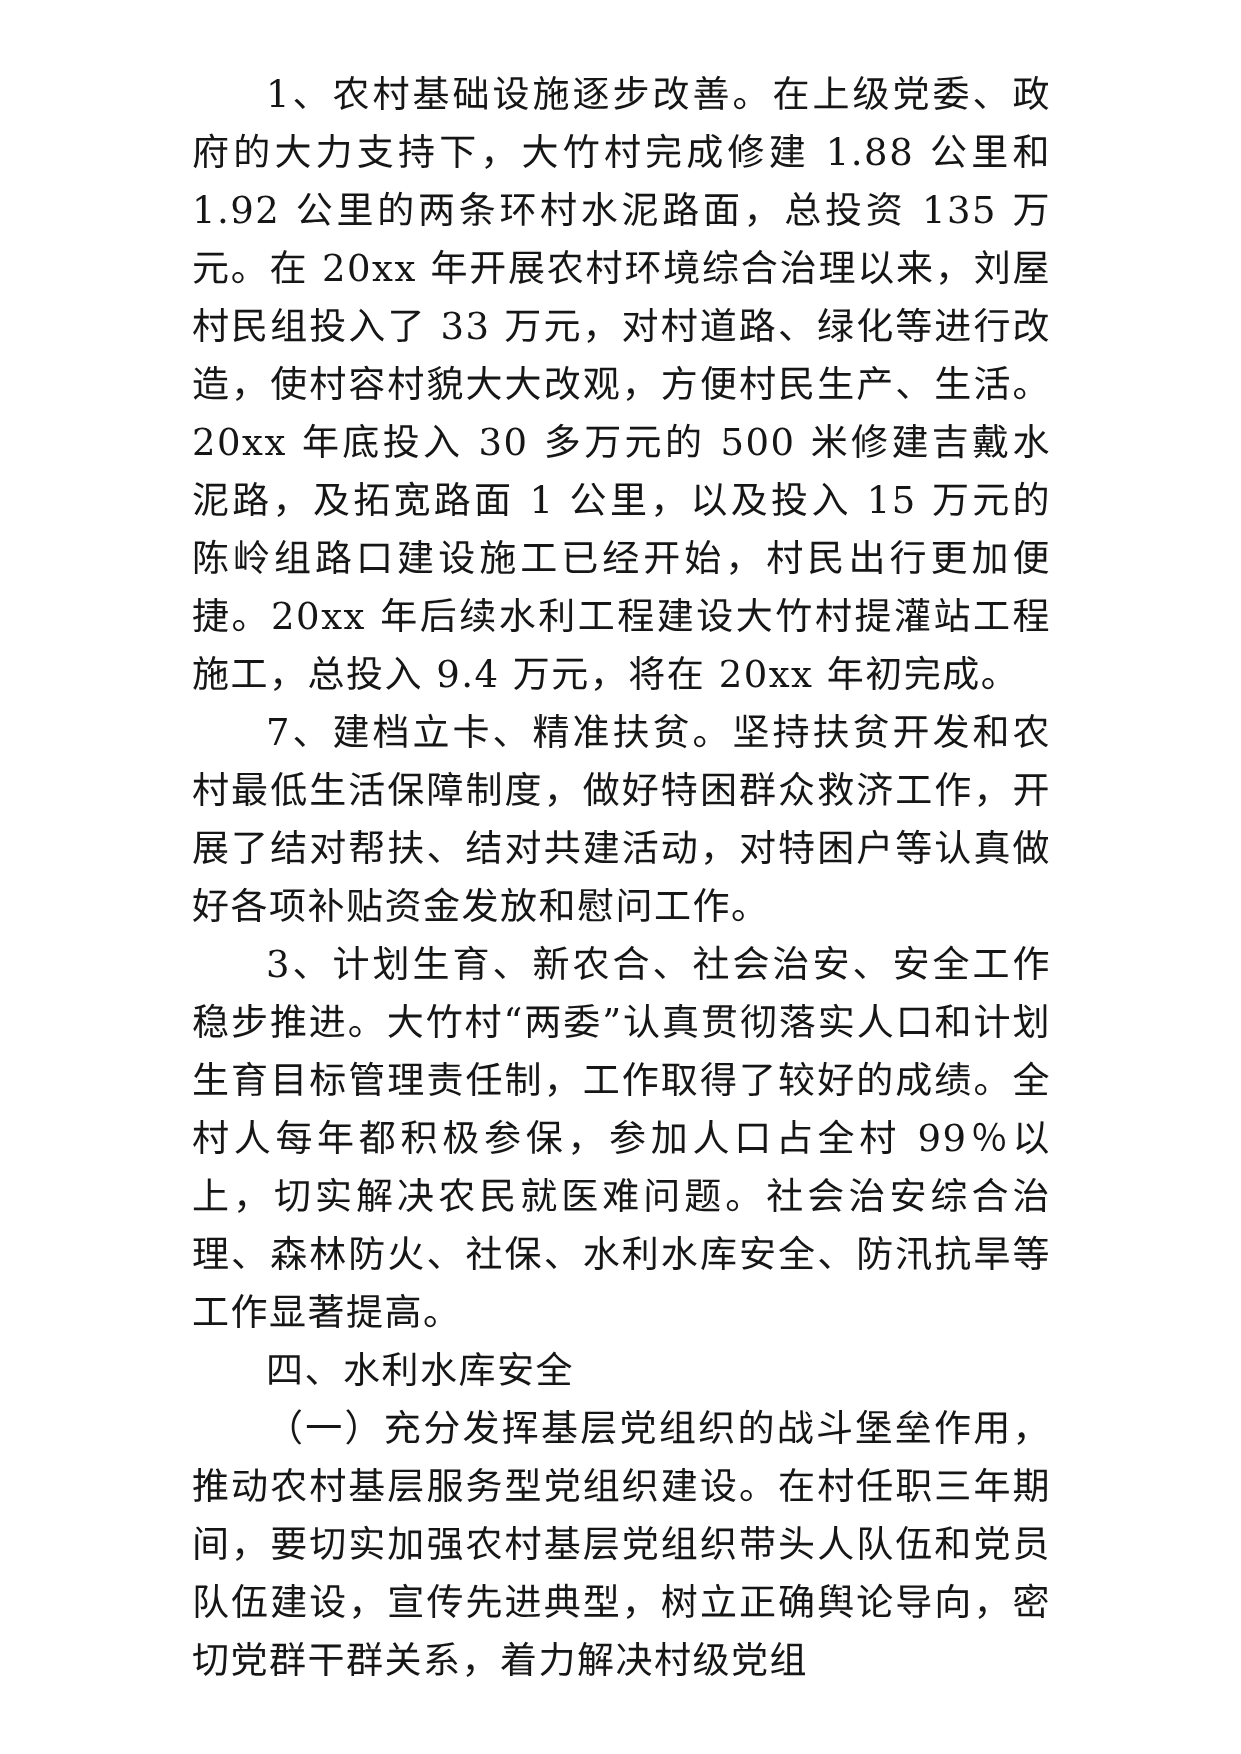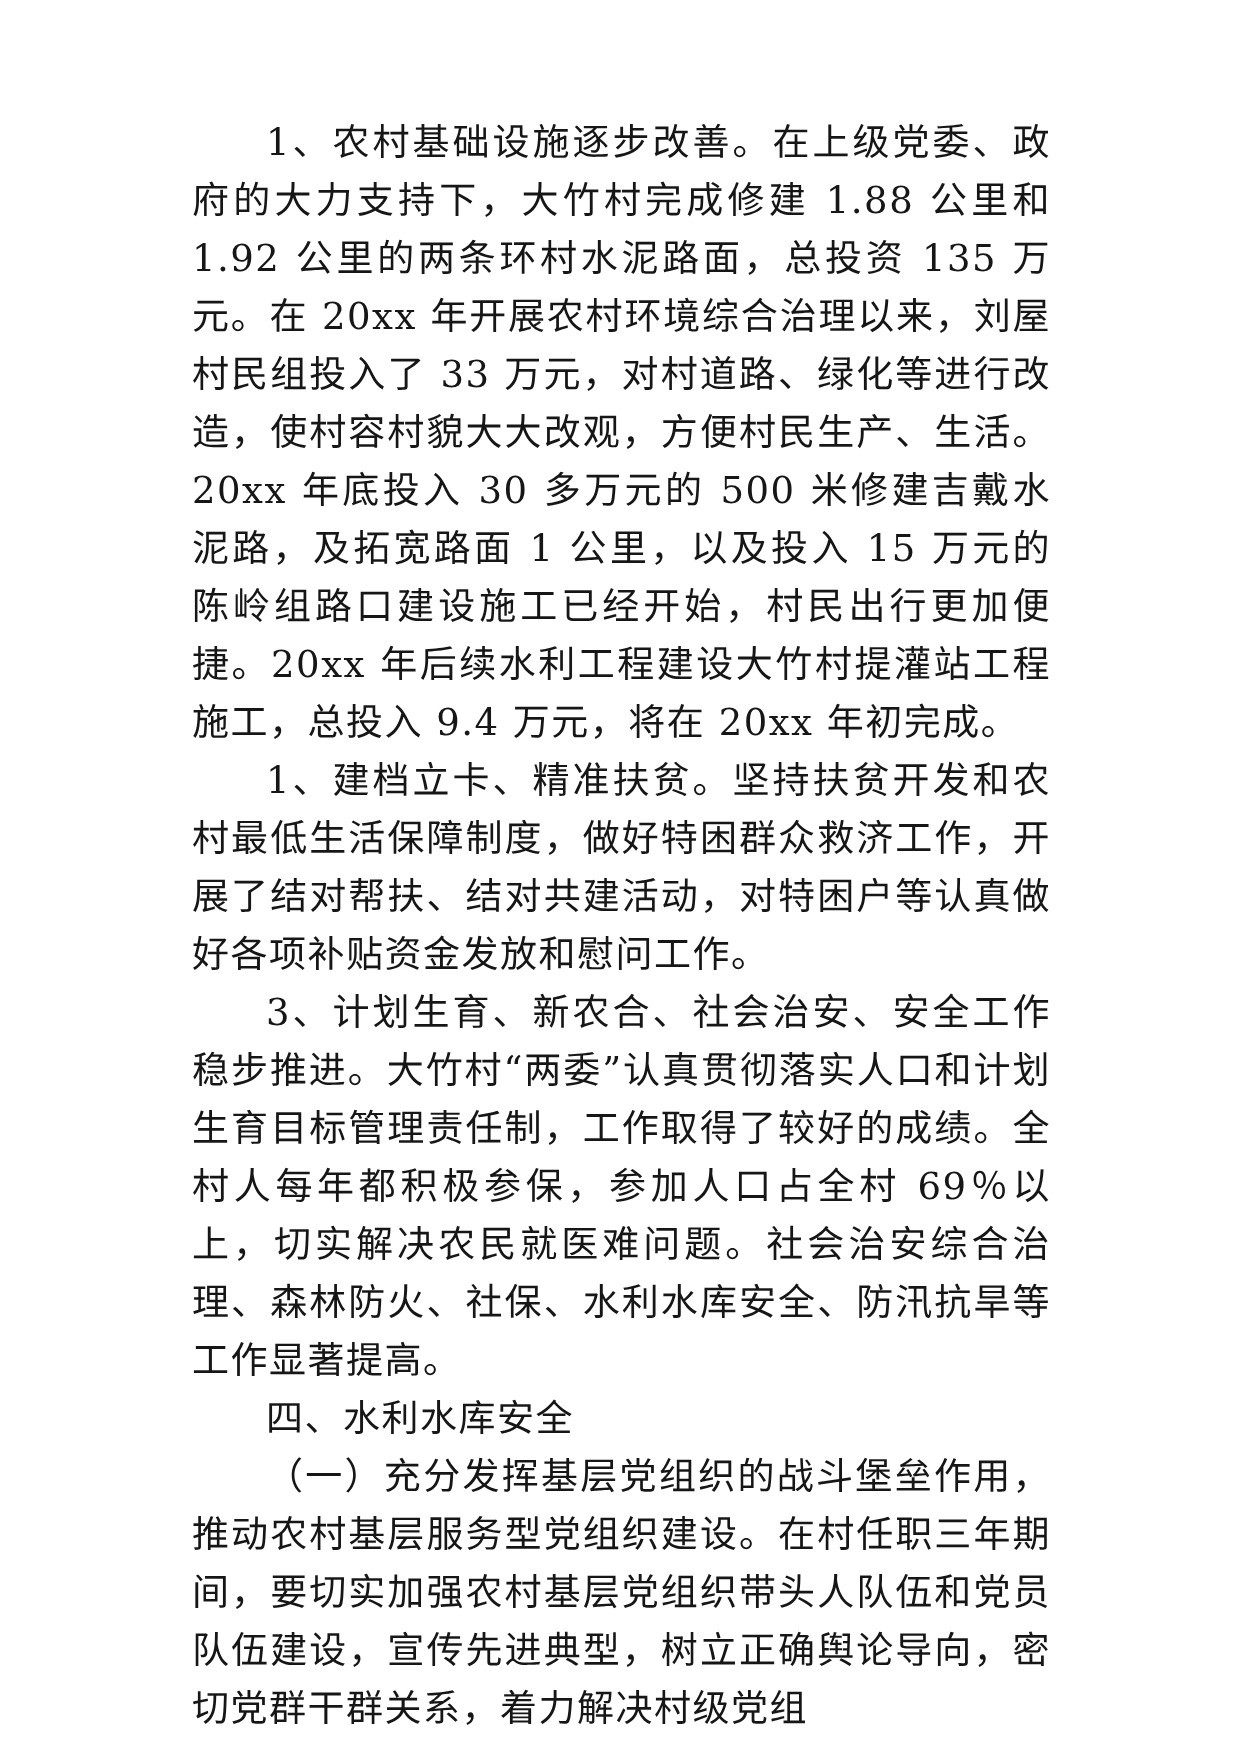--- a/index.html
+++ b/index.html
@@ -6,21 +6,21 @@
     margin: 0;
     padding: 0;
     background: #ffffff;
   }
   .page {
     position: relative;
     width: 1241px;
     height: 1754px;
     background: #ffffff;
     box-sizing: border-box;
-    padding: 114px 190px 0 192px;
+    padding: 66px 190px 0 192px;
     overflow: hidden;
   }
   .doc-body p {
     margin: 0;
     font-family: "DejaVu Serif", "Liberation Serif", serif;
     font-weight: 400;
     font-size: 37px;
     line-height: 58px;
     letter-spacing: 1.5px;
     color: #161616;
@@ -29,18 +29,18 @@
     text-indent: 2em;
     word-break: break-all;
   }
 </style>
 </head>
 <body>
 
 <div class="page">
   <div class="doc-body">
     <p>1、农村基础设施逐步改善。在上级党委、政府的大力支持下，大竹村完成修建 1.88 公里和 1.92 公里的两条环村水泥路面，总投资 135 万元。在 20xx 年开展农村环境综合治理以来，刘屋村民组投入了 33 万元，对村道路、绿化等进行改造，使村容村貌大大改观，方便村民生产、生活。20xx 年底投入 30 多万元的 500 米修建吉戴水泥路，及拓宽路面 1 公里，以及投入 15 万元的陈岭组路口建设施工已经开始，村民出行更加便捷。20xx 年后续水利工程建设大竹村提灌站工程施工，总投入 9.4 万元，将在 20xx 年初完成。</p>
-    <p>1、建档立卡、精准扶贫。坚持扶贫开发和农村最低生活保障制度，做好特困群众救济工作，开展了结对帮扶、结对共建活动，对特困户等认真做好各项补贴资金发放和慰问工作。</p>
-    <p>3、计划生育、新农合、社会治安、安全工作稳步推进。大竹村“两委”认真贯彻落实人口和计划生育目标管理责任制，工作取得了较好的成绩。全村人每年都积极参保，参加人口占全村 69％以上，切实解决农民就医难问题。社会治安综合治理、森林防火、社保、水利水库安全、防汛抗旱等工作显著提高。</p>
+    <p>7、建档立卡、精准扶贫。坚持扶贫开发和农村最低生活保障制度，做好特困群众救济工作，开展了结对帮扶、结对共建活动，对特困户等认真做好各项补贴资金发放和慰问工作。</p>
+    <p>3、计划生育、新农合、社会治安、安全工作稳步推进。大竹村“两委”认真贯彻落实人口和计划生育目标管理责任制，工作取得了较好的成绩。全村人每年都积极参保，参加人口占全村 99％以上，切实解决农民就医难问题。社会治安综合治理、森林防火、社保、水利水库安全、防汛抗旱等工作显著提高。</p>
     <p>四、水利水库安全</p>
     <p>（一）充分发挥基层党组织的战斗堡垒作用，推动农村基层服务型党组织建设。在村任职三年期间，要切实加强农村基层党组织带头人队伍和党员队伍建设，宣传先进典型，树立正确舆论导向，密切党群干群关系，着力解决村级党组</p>
   </div>
 </div>
 
 </body></html>

